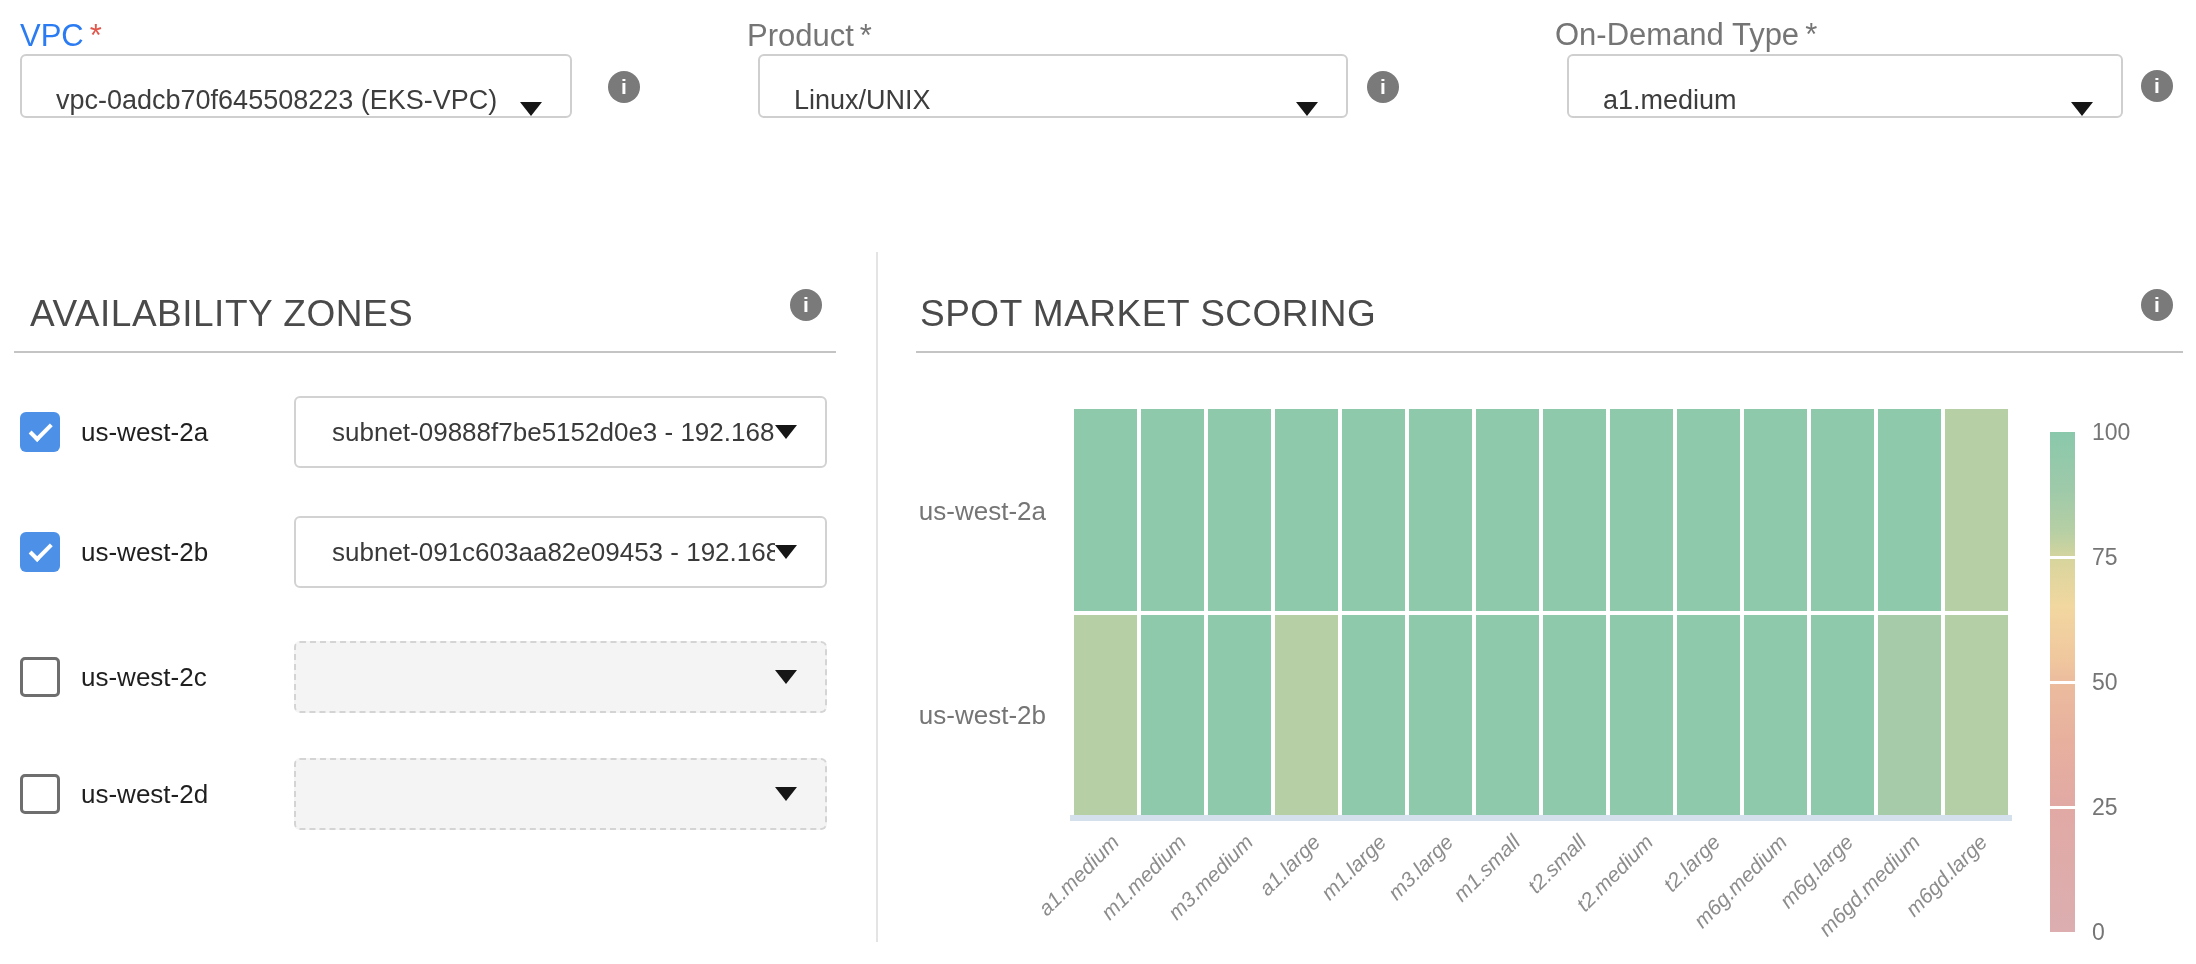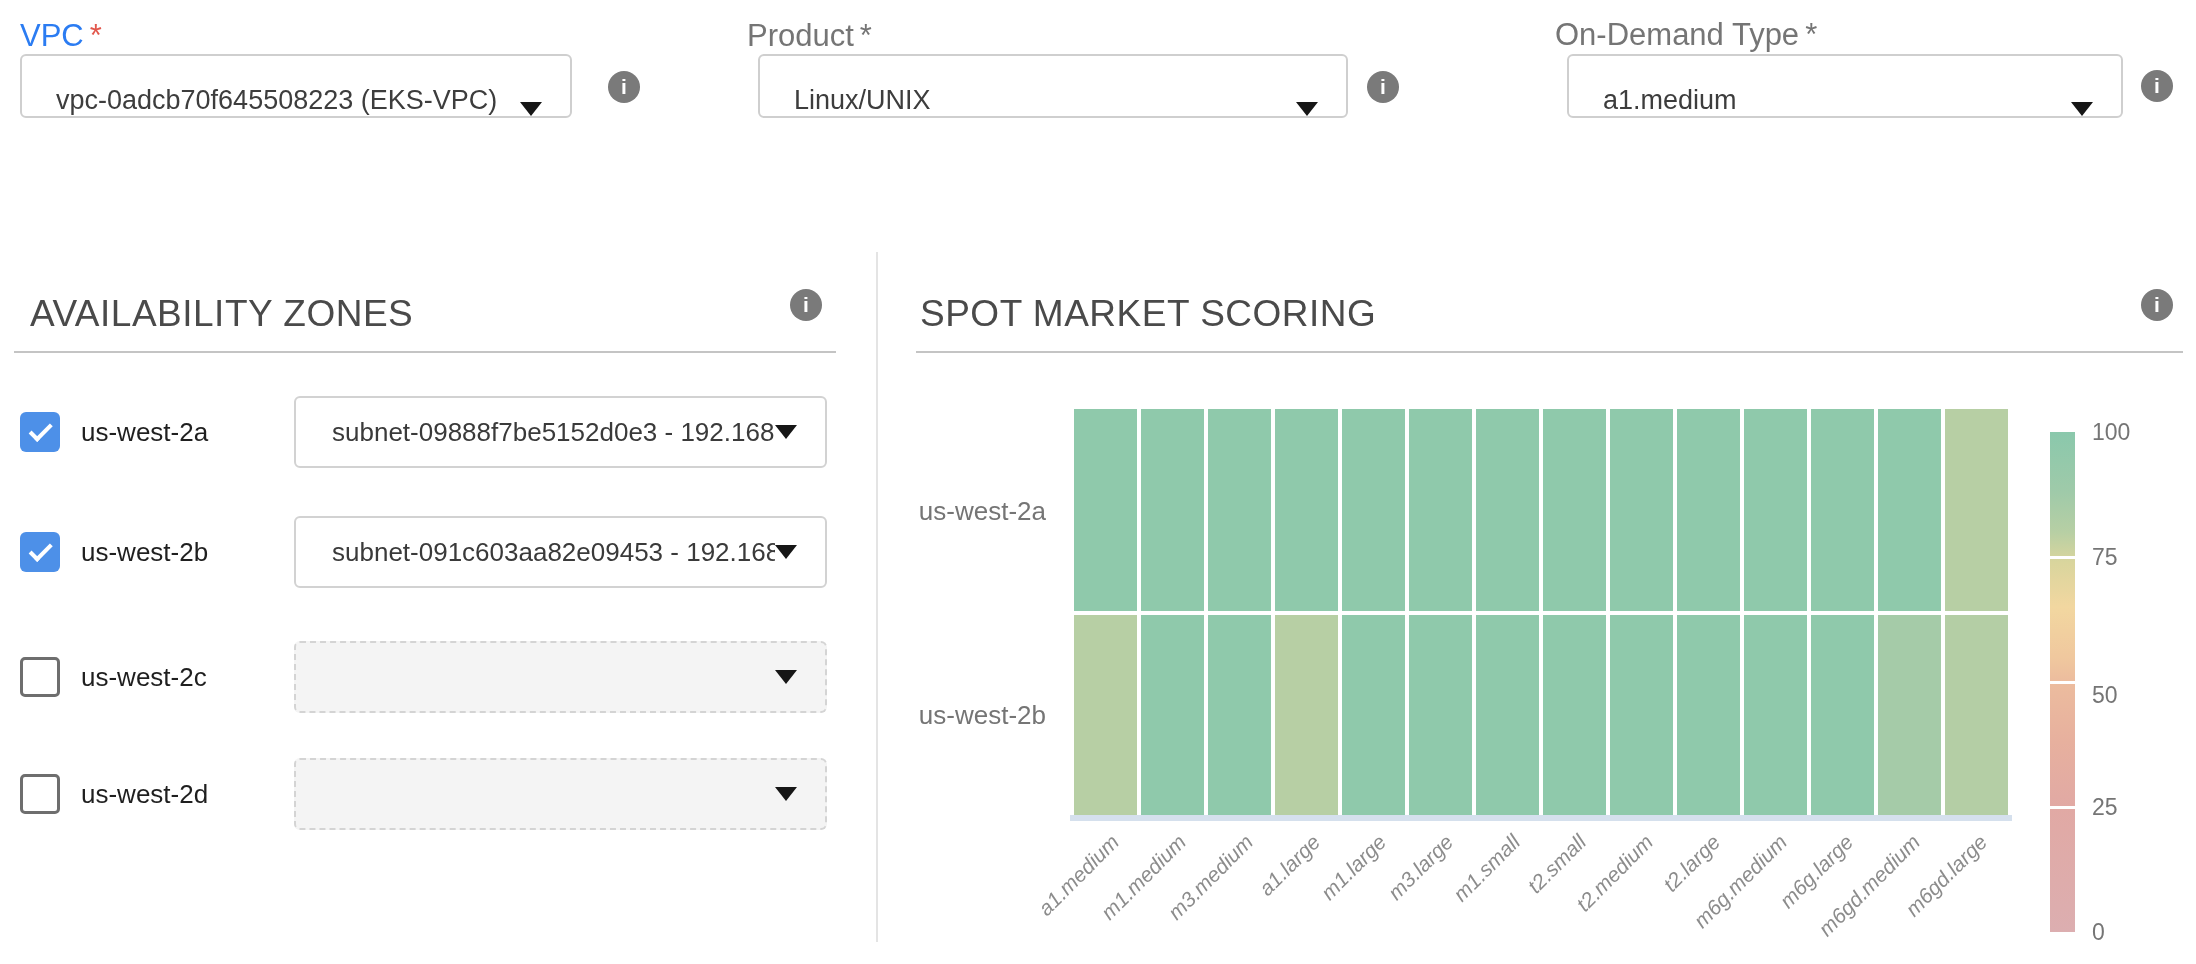--- a/index.html
+++ b/index.html
@@ -204,17 +204,17 @@
     <span class="hm-xlabel" style="left: 1907.93px; top: 830px;">m6gd.medium</span>
     <span class="hm-xlabel" style="left: 1974.64px; top: 830px;">m6gd.large</span>
   </div>
 
 <div class="abs" id="legend-bar" style="background: linear-gradient(rgb(138, 200, 172) 0%, rgb(159, 202, 169) 12%, rgb(183, 207, 164) 20%, rgb(217, 213, 157) 26%, rgb(242, 215, 160) 35%, rgb(240, 200, 158) 45%, rgb(236, 188, 158) 50%, rgb(231, 176, 158) 62%, rgb(225, 169, 164) 75%, rgb(220, 174, 176) 100%);"></div>
 <div class="abs" id="legend-extra">
     <div class="legend-tick" style="top: 417px;">100</div>
     <div class="legend-sep" style="top: 555.5px;"></div>
     <div class="legend-tick" style="top: 542px;">75</div>
     <div class="legend-sep" style="top: 680.5px;"></div>
-    <div class="legend-tick" style="top: 667px; margin-top: 13px;">50</div>
+    <div class="legend-tick" style="top: 667px;">50</div>
     <div class="legend-sep" style="top: 805.5px;"></div>
     <div class="legend-tick" style="top: 792px;">25</div>
     <div class="legend-tick" style="top: 917px;">0</div>
   </div>
 
 </body></html>

